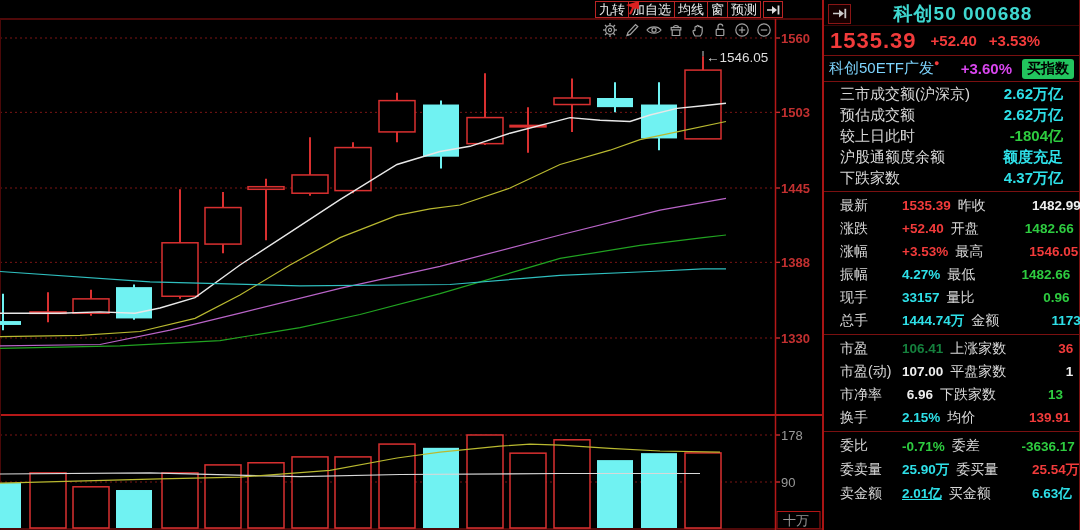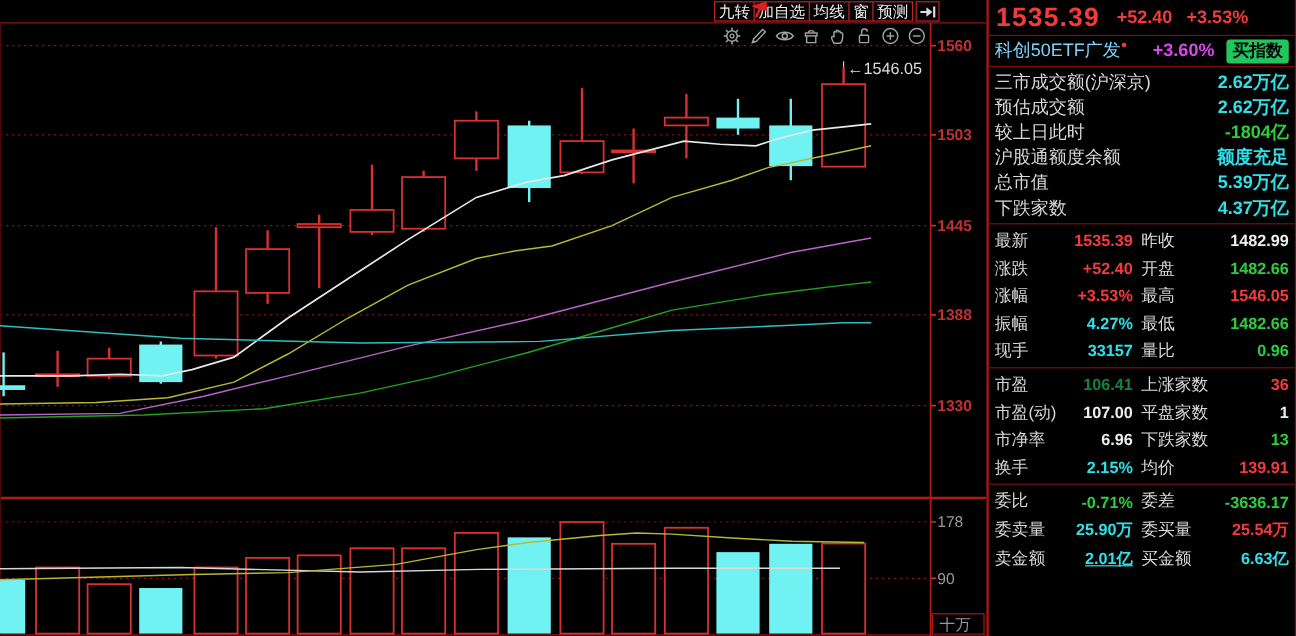--- a/index.html
+++ b/index.html
@@ -33,21 +33,21 @@
   #price-chg{color:#f23b3b;font-size:15px;font-weight:bold;margin-left:14px;}
   #price-pct{color:#f23b3b;font-size:15px;font-weight:bold;margin-left:12px;}
   #etf-row{height:27px;display:flex;align-items:center;padding:0 5px;
            border-top:1px solid #7a1010;border-bottom:1px solid #7a1010;}
   #etf-name{color:#7dd3fc;font-size:15px;cursor:pointer;}
   #etf-dot{color:#f23b3b;font-size:9px;align-self:flex-start;margin-top:2px;}
   #etf-pct{color:#d946ef;font-size:15px;font-weight:bold;margin-left:auto;}
   #buy-btn{background:#22c55e;color:#000;font-weight:bold;font-size:14px;border:none;border-radius:3px;
            padding:1px 5px;margin-left:10px;cursor:pointer;font-family:inherit;}
 
-  .group{border-bottom:1px solid #7a1010;padding:2px 0;}
+  .group{border-bottom:1px solid #7a1010;padding:2px 11px;}
   #group4{border-bottom:none;}
   .prow{display:flex;align-items:center;height:21px;padding:0 5px;font-size:15px;}
   .prow .lab{color:#d8d8d8;white-space:nowrap;}
   .prow .val{margin-left:auto;font-weight:bold;white-space:nowrap;}
   .prow.four{height:23px;font-size:14px;}
   .prow.four .lab1{width:62px;flex:none;}
   .prow.four .val1{flex:1;text-align:right;font-weight:bold;font-size:13.5px;white-space:nowrap;}
   .prow.four .lab2{width:64px;flex:none;padding-left:7px;white-space:nowrap;}
   .prow.four .val2{width:66px;flex:none;text-align:right;font-weight:bold;font-size:13.5px;white-space:nowrap;}
   #group1 .prow{height:21px;}
@@ -210,20 +210,30 @@
         <line x1="8" y1="4.8" x2="8" y2="11.2" stroke="#aaa" stroke-width="1.2"></line>
       </svg>
       <svg class="tool" viewBox="0 0 16 16">
         <circle cx="8" cy="8" r="6.2" fill="none" stroke="#aaa" stroke-width="1.2"></circle>
         <line x1="4.8" y1="8" x2="11.2" y2="8" stroke="#aaa" stroke-width="1.2"></line>
       </svg>
     </div>
   </div>
 
   <div id="panel">
+    <div id="title-row">
+      <span id="collapse-box">
+        <svg width="15" height="13" viewBox="0 0 15 13">
+            <line x1="1" y1="6.5" x2="8" y2="6.5" stroke="#ccc" stroke-width="1.5"></line>
+            <polygon points="7,2.5 12,6.5 7,10.5" fill="#ccc"></polygon>
+            <line x1="13.3" y1="1.8" x2="13.3" y2="11.2" stroke="#ccc" stroke-width="1.8"></line>
+          </svg>
+      </span>
+      <span id="stock-title">科创50 000688</span>
+    </div>
     <div id="price-row">
       <span id="last-price">1535.39</span>
       <span id="price-chg">+52.40</span>
       <span id="price-pct">+3.53%</span>
     </div>
     <div id="etf-row">
       <span id="etf-name">科创50ETF广发</span>
       <span id="etf-dot">●</span>
       <span id="etf-pct">+3.60%</span>
       <button id="buy-btn">买指数</button>
@@ -239,24 +249,20 @@
         </div>
         <div class="prow">
           <span class="lab">较上日此时</span>
           <span class="val" style="color: rgb(46, 204, 64);">-1804亿</span>
         </div>
         <div class="prow">
           <span class="lab">沪股通额度余额</span>
           <span class="val" style="color: rgb(46, 224, 232);">额度充足</span>
         </div>
         <div class="prow">
-          <span class="lab">总市值</span>
-          <span class="val" style="color: rgb(46, 224, 232);">5.39万亿</span>
-        </div>
-        <div class="prow">
           <span class="lab">下跌家数</span>
           <span class="val" style="color: rgb(46, 224, 232);">4.37万亿</span>
         </div>
       </div>
     <div id="group2" class="group">
         <div class="prow four">
           <span class="lab lab1">最新</span>
           <span class="val1" style="color: rgb(242, 59, 59);">1535.39</span>
           <span class="lab lab2">昨收</span>
           <span class="val2" style="color: rgb(238, 238, 238);">1482.99</span>
@@ -278,20 +284,26 @@
           <span class="val1" style="color: rgb(46, 224, 232); text-align: right;">4.27%</span>
           <span class="lab lab2">最低</span>
           <span class="val2" style="color: rgb(46, 204, 64);">1482.66</span>
         </div>
         <div class="prow four">
           <span class="lab lab1">现手</span>
           <span class="val1" style="color: rgb(46, 224, 232);">33157</span>
           <span class="lab lab2">量比</span>
           <span class="val2" style="color: rgb(46, 204, 64);">0.96</span>
         </div>
+        <div class="prow four">
+          <span class="lab lab1">总手</span>
+          <span class="val1" style="color: rgb(46, 224, 232);">1444.74万</span>
+          <span class="lab lab2">金额</span>
+          <span class="val2" style="color: rgb(46, 224, 232);">1173亿</span>
+        </div>
       </div>
     <div id="group3" class="group">
         <div class="prow four">
           <span class="lab lab1">市盈</span>
           <span class="val1" style="color: #15803d;">106.41</span>
           <span class="lab lab2">上涨家数</span>
           <span class="val2" style="color: rgb(242, 59, 59);">36</span>
         </div>
         <div class="prow four">
           <span class="lab lab1">市盈(动)</span>

